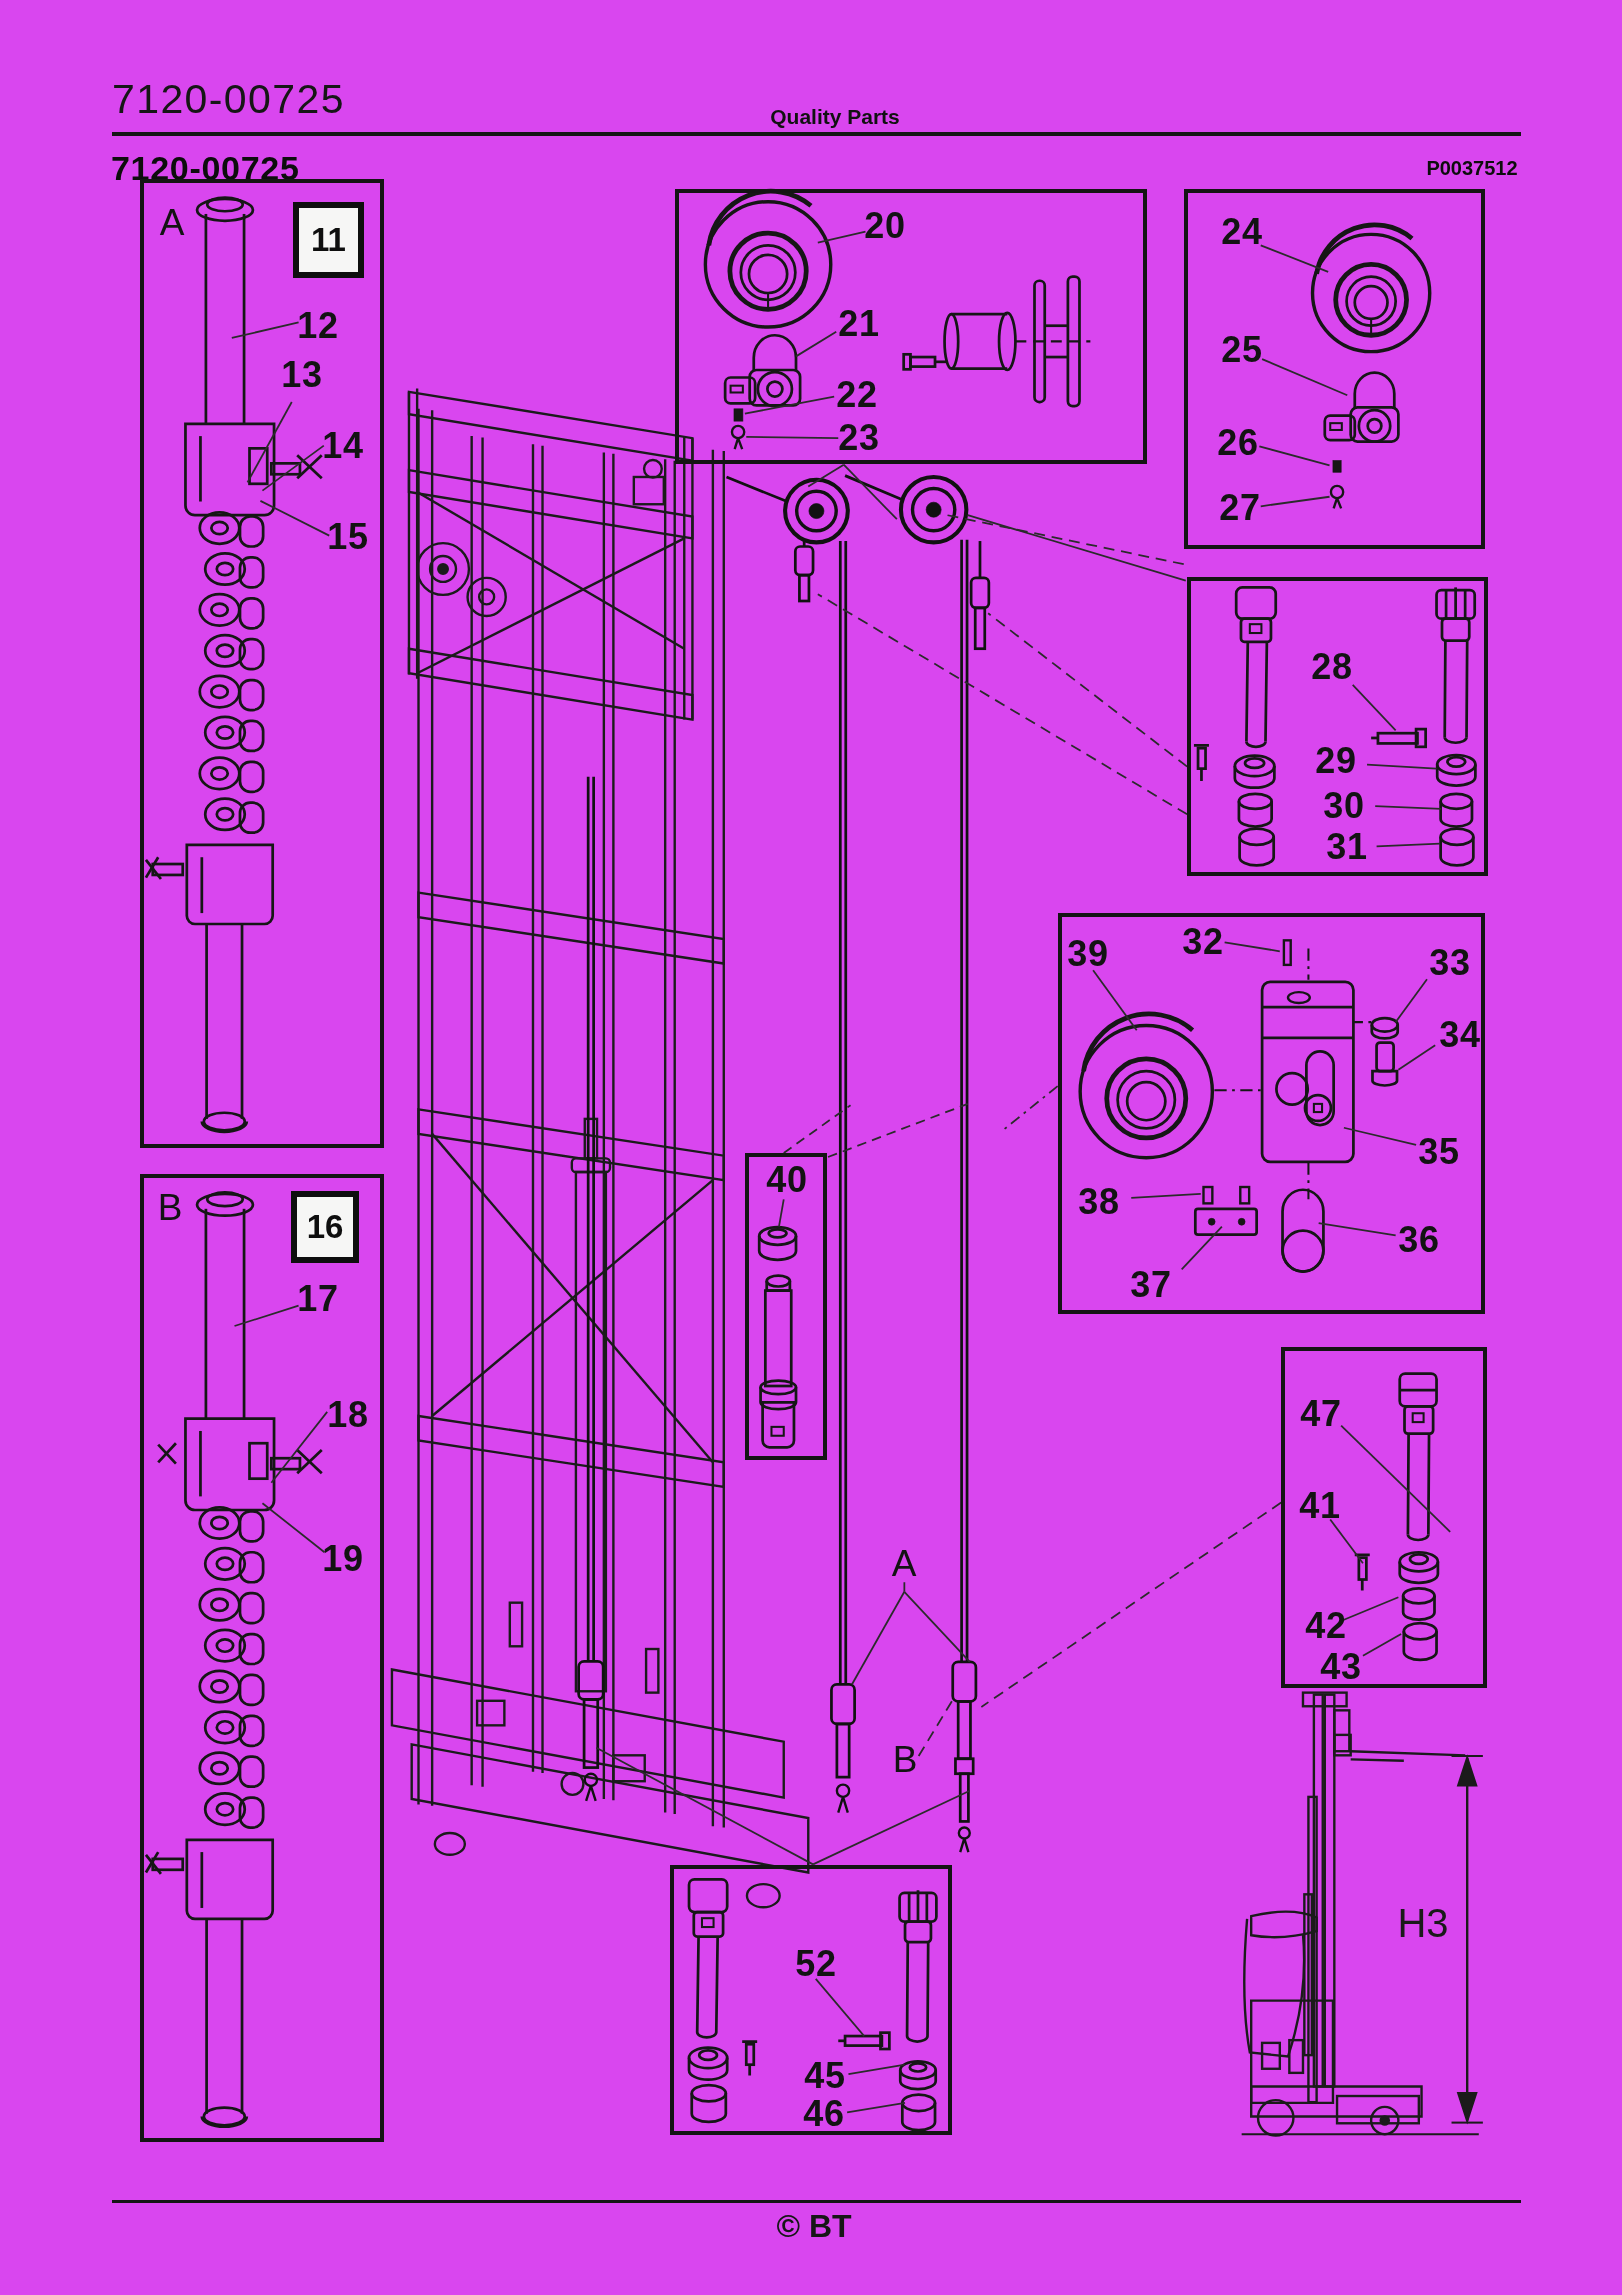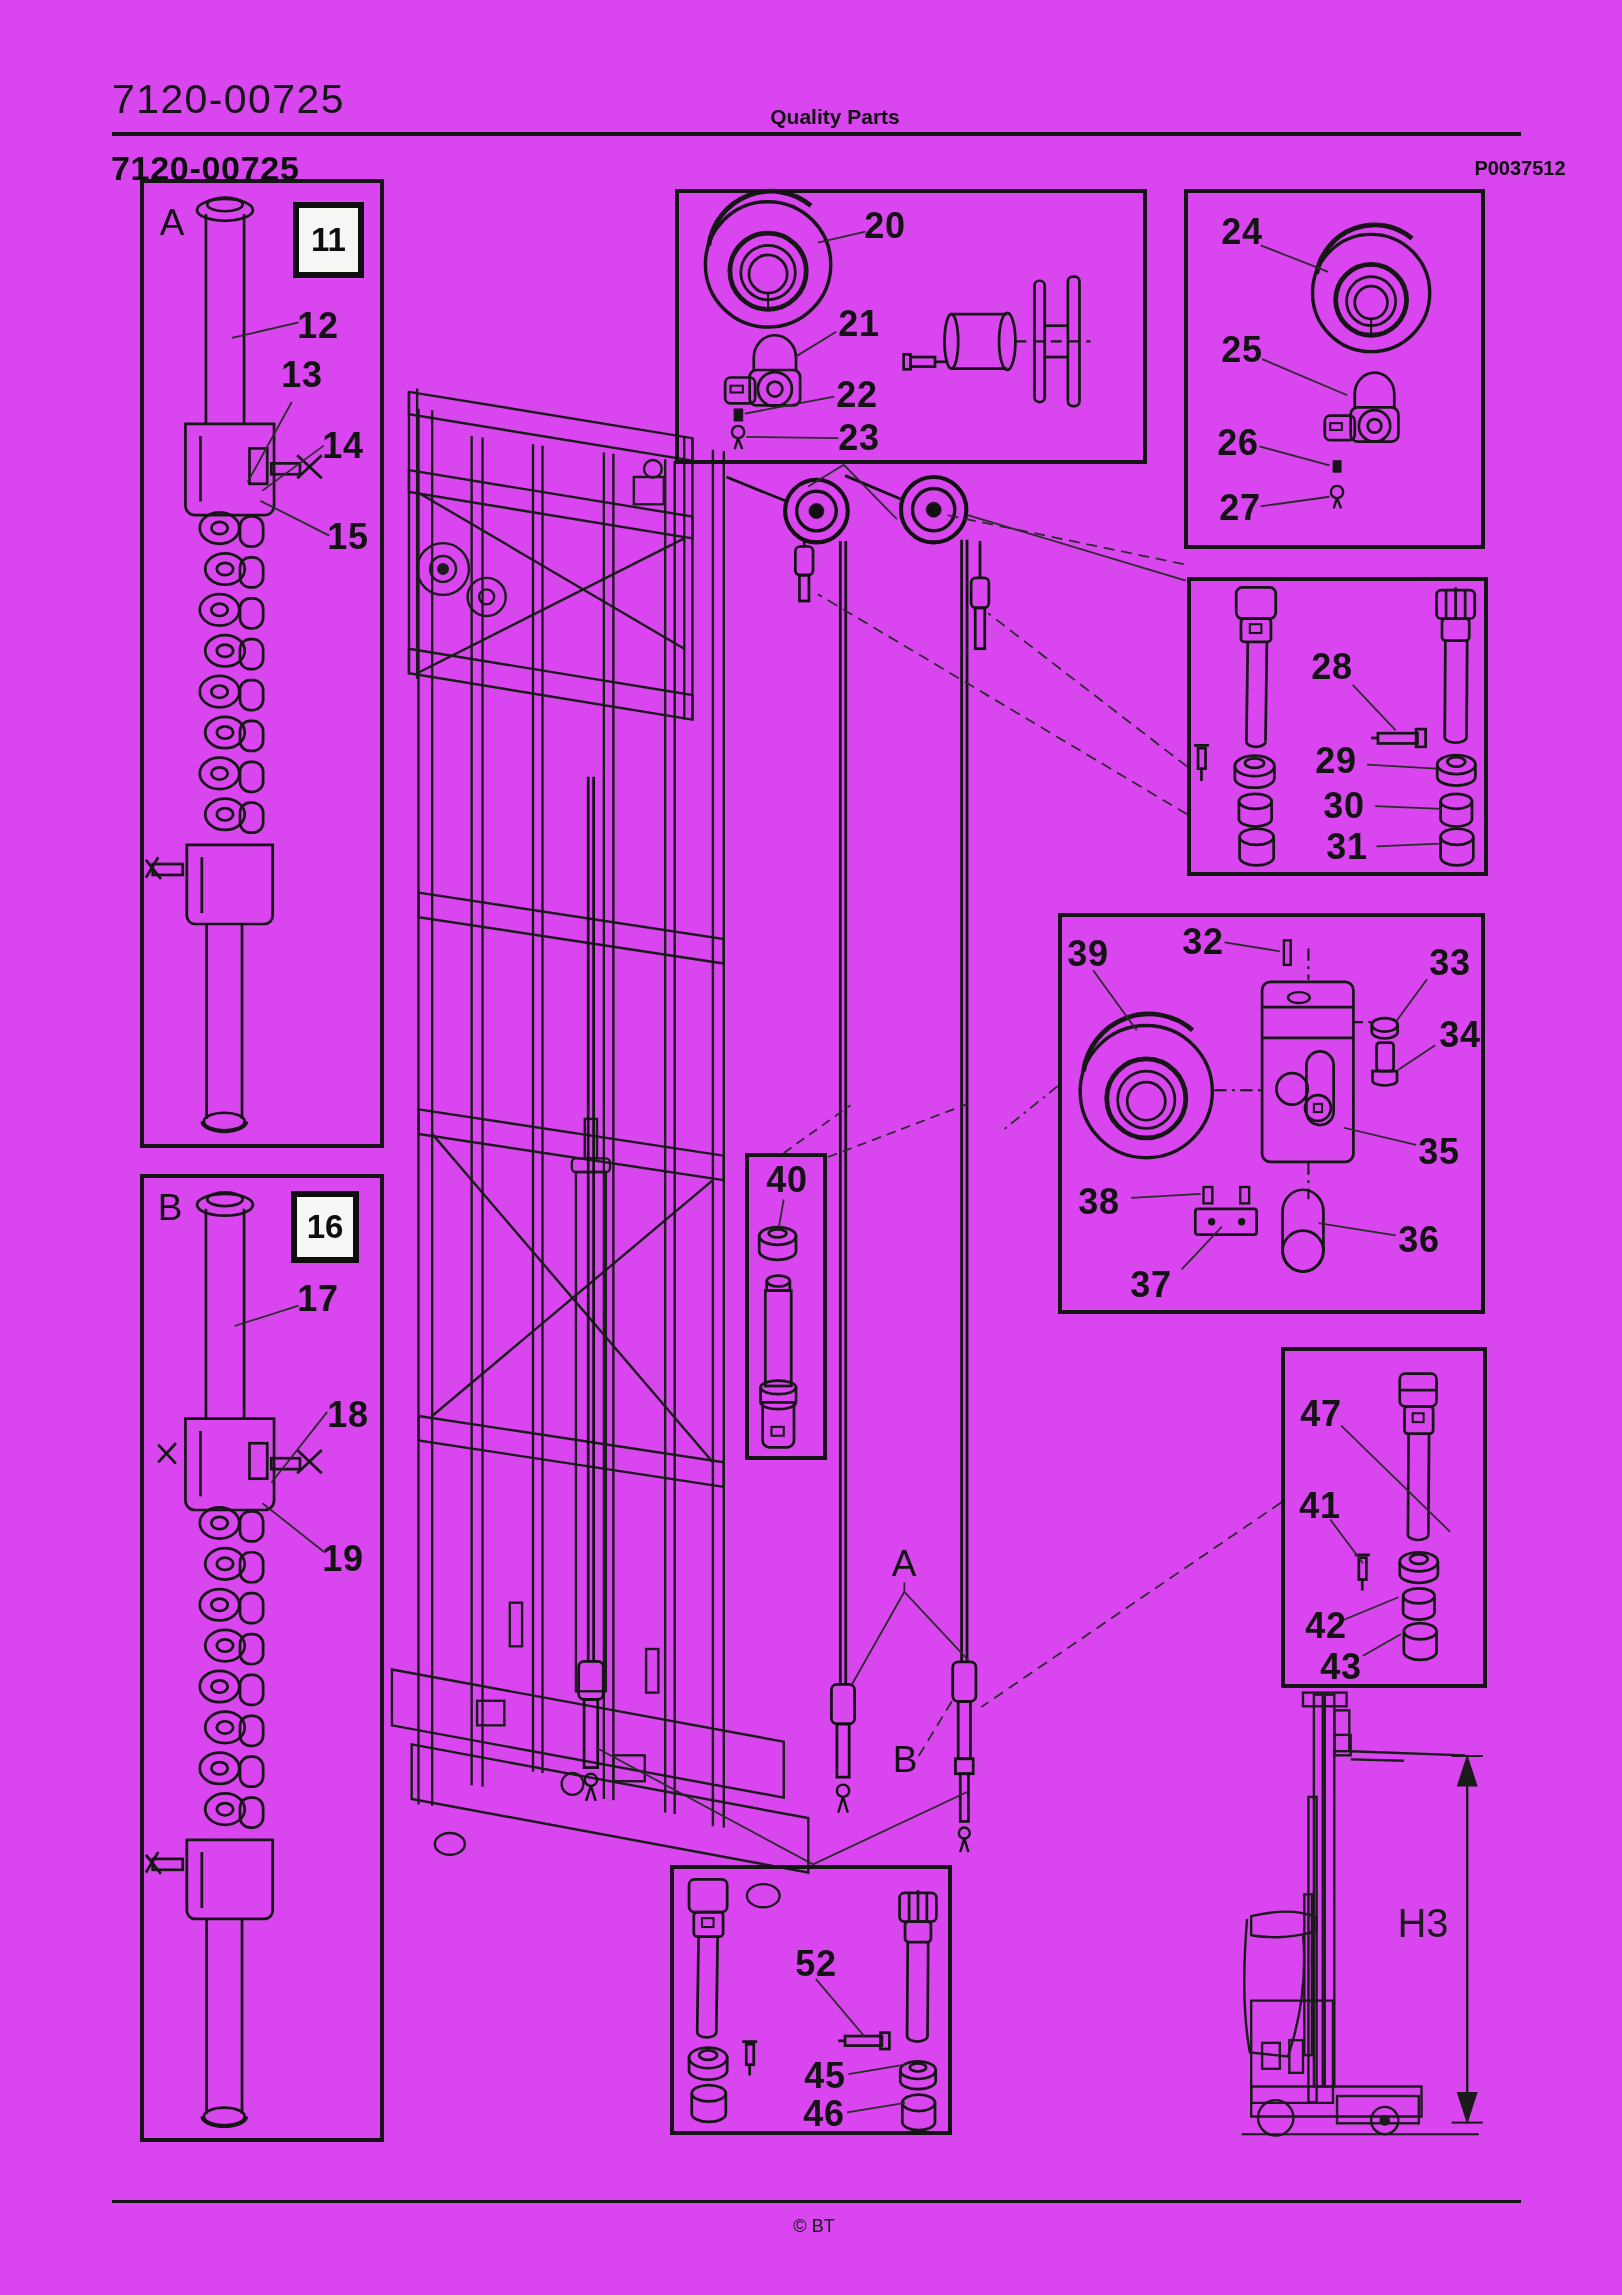--- a/index.html
+++ b/index.html
@@ -5,30 +5,30 @@
   html,body{margin:0;padding:0;background:#e9e9e8;}
   .page{
     position:relative;width:1622px;height:2295px;background:#d946ef;
     font-family:"Liberation Sans", sans-serif;color:#111;overflow:hidden;
   }
   .abs{position:absolute;}
   .ctr{position:absolute;transform:translate(-50%,-50%);white-space:nowrap;}
   .hdr-doc{font-size:41px;font-weight:400;letter-spacing:1.4px;color:#161616;}
   .hdr-title{font-size:21px;font-weight:700;color:#111;}
   .hdr-docb{font-size:34px;font-weight:700;color:#0d0d0d;letter-spacing:0.7px;}
-  .hdr-plate{font-size:20px;font-weight:700;color:#0d0d0d;margin-left:48px;}
+  .hdr-plate{font-size:20px;font-weight:700;color:#0d0d0d;}
   .rule{position:absolute;height:4.1px;background:#151515;}
   .panel{position:absolute;border:4.1px solid #141414;background:transparent;box-sizing:border-box;}
   .co{font-size:36px;font-weight:700;color:#131313;letter-spacing:0.7px;}
   .viewletter{font-size:37px;font-weight:400;color:#131313;}
   .refbox{position:absolute;border:6.8px solid #0e0e0e;box-sizing:border-box;
           display:flex;align-items:center;justify-content:center;
           font-size:33px;font-weight:700;color:#0e0e0e;background:#f6f6f5;}
   .h3dim{font-size:40px;font-weight:400;color:#1a1a1a;}
-  .footer-copy{font-size:18px;font-weight:400;color:#161616;}
+  .footer-copy{font-size:32px;font-weight:700;color:#161616;}
   svg{position:absolute;left:0;top:0;}
 </style>
 </head>
 <body>
 
 <div class="page">
 
   <svg width="1622" height="2295" viewBox="0 0 2380 3368">
     <defs>
       <g id="anchor-asm" stroke="#161616" stroke-width="4" fill="none">

